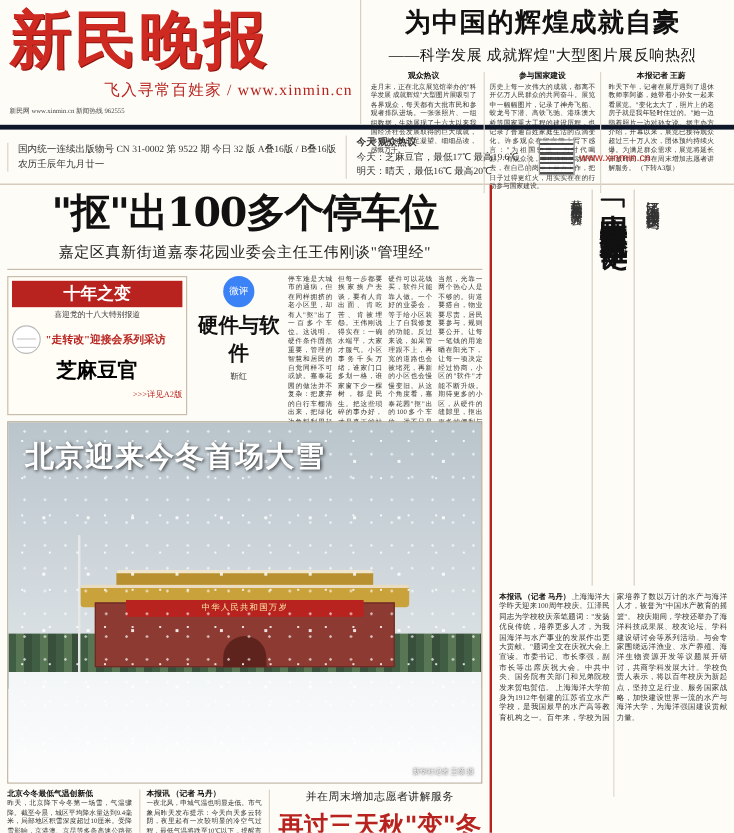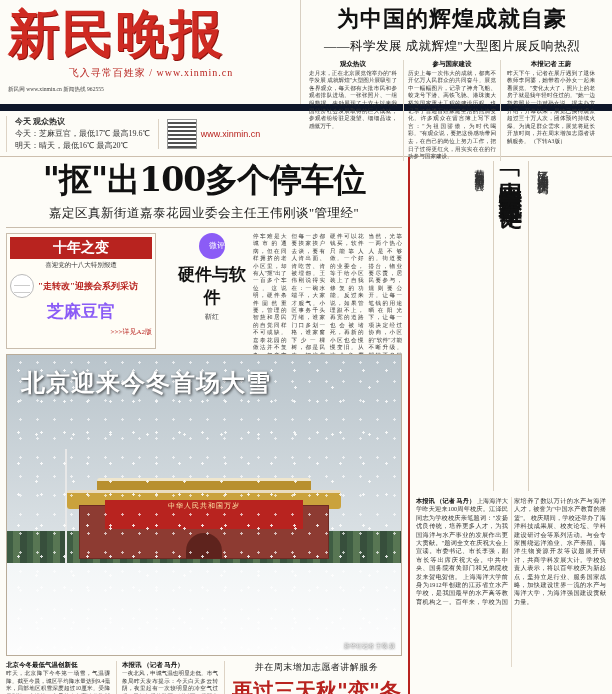--- a/index.html
+++ b/index.html
@@ -5,34 +5,34 @@
   html,body{margin:0;padding:0;}
   body{
     width:612px;height:694px;overflow:hidden;
     background:#fdfcf7;
     font-family:"Liberation Serif",serif;
     color:#1a1a1a;
   }
   .page{position:relative;width:612px;height:694px;}
 
   
-  .masthead{display:flex;height:104px;border-bottom:7px solid #0f172a;}
+  .masthead{display:flex;height:104px;border-bottom:4px solid #0f172a;}
   .mh-left{width:300px;padding:6px 6px 0 8px;box-sizing:border-box;}
   .logo{
     font-family:"DejaVu Serif",serif;
     font-weight:bold;
     font-size:52px;
     line-height:56px;
     letter-spacing:2px;
     color:#cf2a22;
     text-shadow:1px 1px 0 #8e140f;
   }
   .slogan{
-    font-size:10px;color:#b8231f;letter-spacing:1px;margin-top:4px;
-    text-align:center;
+    font-size:13px;color:#b8231f;letter-spacing:1px;margin-top:4px;
+    text-align:right;
   }
   .mh-right{flex:1;border-left:1px solid #d8cfc2;padding:4px 17px 0 8px;box-sizing:border-box;}
   .mh-head{
     font-family:"DejaVu Serif",serif;
     font-weight:bold;font-size:22px;color:#111;letter-spacing:1px;text-align:center;
   }
   .mh-sub{
     font-size:12.5px;color:#111;text-align:center;margin-top:4px;letter-spacing:.5px;
   }
   .mh-cols{display:flex;margin-top:5px;gap:6px;}
@@ -58,57 +58,57 @@
   .right{flex:1;box-sizing:border-box;padding:4px 6px 0 6px;}
 
   
   .headline{
     font-family:"DejaVu Serif",serif;font-weight:bold;
     font-size:33px;line-height:38px;text-align:center;letter-spacing:-1px;color:#111;
   }
   .subhead{font-size:12.5px;text-align:center;margin-top:6px;color:#222;letter-spacing:.5px;}
   .hrule{border-top:1px solid #c9bdad;margin:5px 0;}
 
-  .midrow{display:flex;gap:19px;height:116px;}
+  .midrow{display:flex;gap:6px;height:116px;}
   .promo{width:150px;border:1px solid #c9bdad;box-sizing:border-box;padding:3px;position:relative;background:#fffdf6;}
   .promo-t1{background:#b8231f;color:#fff;font-weight:bold;font-size:14px;text-align:center;padding:2px 0;}
   .promo-t2{font-size:6.5px;text-align:center;color:#333;margin-top:2px;}
   .promo-ball{width:22px;height:22px;border-radius:50%;border:1px solid #bbb;background:#fff;
     display:inline-block;vertical-align:middle;position:relative;}
   .promo-ball:after{content:"";position:absolute;left:3px;top:10px;width:16px;height:6px;
     border-top:1px solid #ccc;border-bottom:1px solid #ccc;}
   .promo-line{display:flex;align-items:center;gap:4px;margin-top:4px;}
   .promo-line .txt{font-size:9px;color:#b8231f;font-weight:bold;}
-  .promo-big{font-family:"DejaVu Serif",serif;font-weight:bold;font-size:17px;color:#8b5cf6;text-align:center;margin-top:2px;}
+  .promo-big{font-family:"DejaVu Serif",serif;font-weight:bold;font-size:17px;color:#000000;text-align:center;margin-top:2px;}
   .promo-ref{font-size:7px;color:#b8231f;text-align:right;margin-top:4px;}
 
   .comment{flex:1;display:flex;gap:4px;}
   .cmt-head{width:74px;text-align:center;}
-  .cmt-badge{width:26px;height:26px;border-radius:50%;background:#8b5cf6;color:#fff;
-    font-size:8px;line-height:26px;text-align:right;margin:0 auto;}
+  .cmt-badge{width:26px;height:26px;border-radius:50%;background:#3b82f6;color:#fff;
+    font-size:8px;line-height:26px;text-align:center;margin:0 auto;}
   .cmt-title{font-family:"DejaVu Serif",serif;font-weight:bold;font-size:17px;margin-top:4px;color:#111;}
   .cmt-by{font-size:7px;color:#444;margin-top:3px;}
   .cmt-cols{flex:1;display:flex;gap:5px;}
   .cmt-col{flex:1;font-size:5.6px;line-height:7.4px;text-align:justify;color:#333;}
 
   
   .photo{position:relative;height:300px;margin-top:5px;border:1px solid #b9ac99;overflow:hidden;
     background:linear-gradient(#cfd6da,#e6eaec 45%,#f3f5f6);}
   .sky{position:absolute;inset:0;background:linear-gradient(#b9c4cb,#d7dee2 55%,#eef1f2);}
   .snowfield{position:absolute;left:0;right:0;bottom:0;height:92px;background:linear-gradient(#f3f6f7,#fdfdfd);}
   .treeline{position:absolute;left:0;right:0;bottom:78px;height:46px;
     background:repeating-linear-gradient(90deg,#2f4f32 0 6px,#4a6b44 6px 13px,#26402a 13px 20px);
     opacity:.9;filter:blur(.3px);}
   .gate{position:absolute;left:50%;transform:translateX(-50%);bottom:96px;width:250px;height:96px;}
   .gate-base{position:absolute;bottom:0;left:0;right:0;height:52px;background:#8d3b32;border:1px solid #6d2b24;}
   .gate-roof{position:absolute;bottom:50px;left:-12px;right:-12px;height:16px;background:#caa23c;
     border-top:3px solid #e9dcc0;border-radius:3px;}
   .gate-roof2{position:absolute;bottom:66px;left:18px;right:18px;height:12px;background:#b8902f;
     border-top:3px solid #efe6cd;border-radius:3px;}
-  .gate-banner{position:absolute;bottom:30px;left:26px;right:26px;height:29px;background:#b8231f;
+  .gate-banner{position:absolute;bottom:42px;left:26px;right:26px;height:14px;background:#b8231f;
     color:#ffe9a8;font-size:7px;line-height:13px;text-align:center;letter-spacing:1px;}
   .gate-door{position:absolute;bottom:0;left:50%;transform:translateX(-50%);width:36px;height:26px;
     background:#5e231d;border-radius:18px 18px 0 0;}
   .flagpole{position:absolute;left:58px;bottom:86px;width:2px;height:120px;background:#e8e8e8;}
   .snow{position:absolute;inset:0;
     background-image:
       radial-gradient(circle,#fff 0 1px,transparent 1.2px),
       radial-gradient(circle,#fff 0 1.2px,transparent 1.4px),
       radial-gradient(circle,rgba(255,255,255,.8) 0 1px,transparent 1.2px);
     background-size:23px 31px,37px 47px,17px 19px;
@@ -170,20 +170,24 @@
         <div class="mh-col">
           <div class="mh-colhead">本报记者 王蔚</div>
           <div>昨天下午，记者在展厅遇到了退休教师李阿婆，她带着小孙女一起来看展览。"变化太大了，照片上的老房子就是我年轻时住过的。"她一边指着照片一边对孙女说。据主办方介绍，开幕以来，展览已接待观众超过三十万人次，团体预约持续火爆。为满足群众需求，展览将延长开放时间，并在周末增加志愿者讲解服务。 （下转A3版）</div>
         </div>
       </div>
     </div>
   </div>
 
   <div class="infostrip">
     <div class="isect">
+      <div>国内统一连续出版物号 CN 31-0002  第 9522 期  今日 32 版  A叠16版 / B叠16版</div>
+      <div>农历壬辰年九月廿一</div>
+    </div>
+    <div class="isect">
       <div style="font-weight:bold;">今天 观众热议</div>
       <div>今天：芝麻豆官，最低17℃ 最高19.6℃</div>
       <div>明天：晴天，最低16℃ 最高20℃</div>
     </div>
     <div class="isect" style="display:flex;align-items:center;gap:4px;">
       <div class="qr"></div>
       <div class="url">www.xinmin.cn</div>
     </div>
   </div>
 

